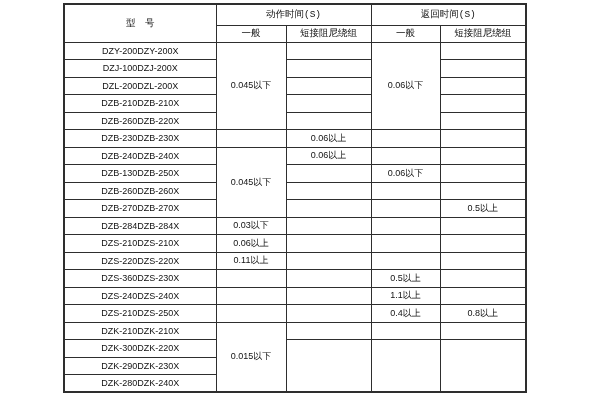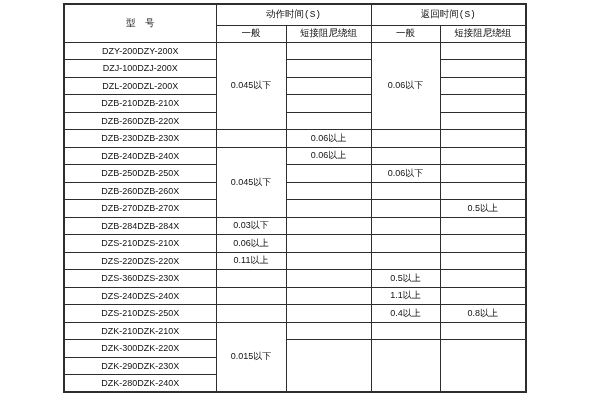--- a/index.html
+++ b/index.html
@@ -154,21 +154,21 @@
           </div>
         </td>
         <td rowspan="4">0.045以下</td>
         <td>0.06以上</td>
         <td></td>
         <td></td>
       </tr>
       <tr>
         <td>
           <div class="mrow">
-            <span>DZB-250</span>
+            <span>DZB-130</span>
             <span>DZB-250X</span>
           </div>
         </td>
         <td></td>
         <td>0.06以下</td>
         <td></td>
       </tr>
       <tr>
         <td>
           <div class="mrow">

